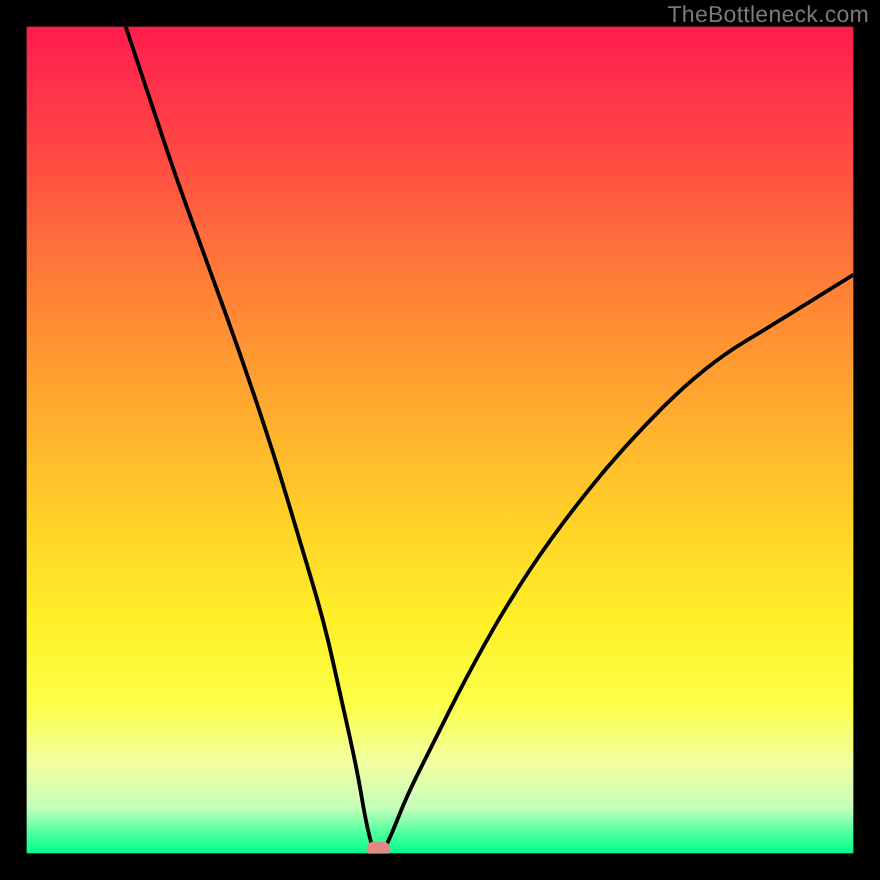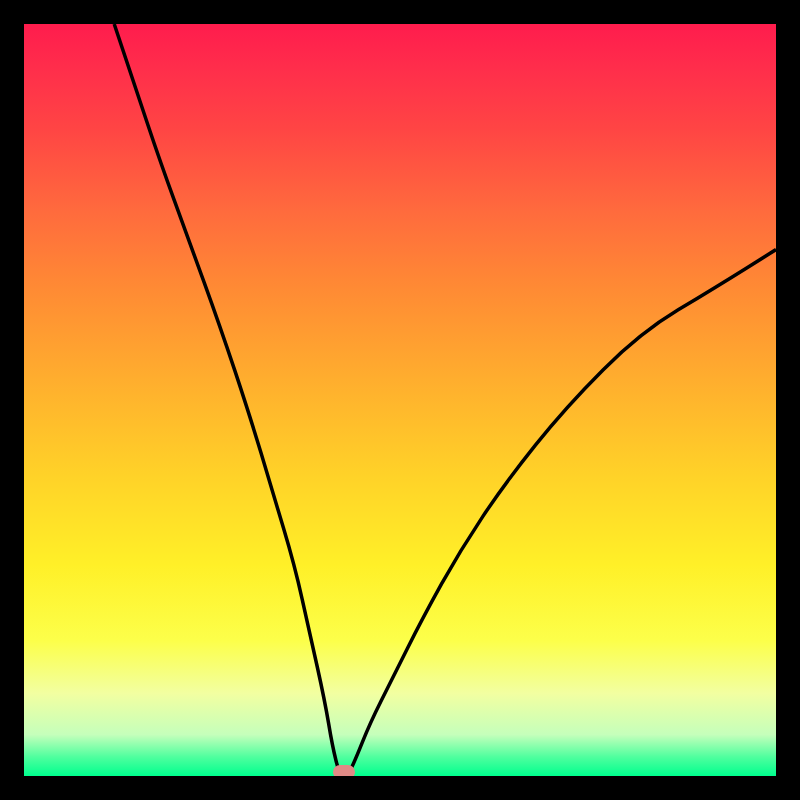--- a/index.html
+++ b/index.html
@@ -80,14 +80,15 @@
   <div class="plot-area">
     <div class="gradient-fill"></div>
 
     <svg class="curve-svg" viewBox="0 0 752 752" preserveAspectRatio="none">
       <path id="curve-path" fill="none" stroke-width="3.5" stroke="#000000" d="M 90.2 0.0 Q 112.8 67.7 124.1 101.5 Q 135.4 135.4 150.4 176.7 Q 165.4 218.1 180.5 259.4 Q 195.5 300.8 210.6 345.9 Q 225.6 391.0 236.9 428.6 Q 248.2 466.2 259.4 503.8 Q 270.7 541.4 278.2 575.3 Q 285.8 609.1 293.3 643.0 Q 300.8 676.8 304.6 699.4 Q 308.3 721.9 312.1 737.0 Q 315.8 752.0 319.6 752.0 Q 323.4 752.0 327.1 744.5 Q 330.9 737.0 338.4 718.2 Q 345.9 699.4 357.2 676.8 Q 368.5 654.2 383.5 624.2 Q 398.6 594.1 417.4 560.2 Q 436.2 526.4 458.7 492.6 Q 481.3 458.7 511.4 421.1 Q 541.4 383.5 579.0 345.9 Q 616.6 308.3 654.2 285.8 Q 691.8 263.2 721.9 244.4 T 752.0 225.6"></path>
     </svg>
 
     <div id="marker" class="marker" style="left: 319.6px; top: 748px; background: rgb(224, 138, 134);"></div>
   </div>
 
+  <div class="watermark">TheBottleneck.com</div>
 
 </div>
 
 </body></html>

